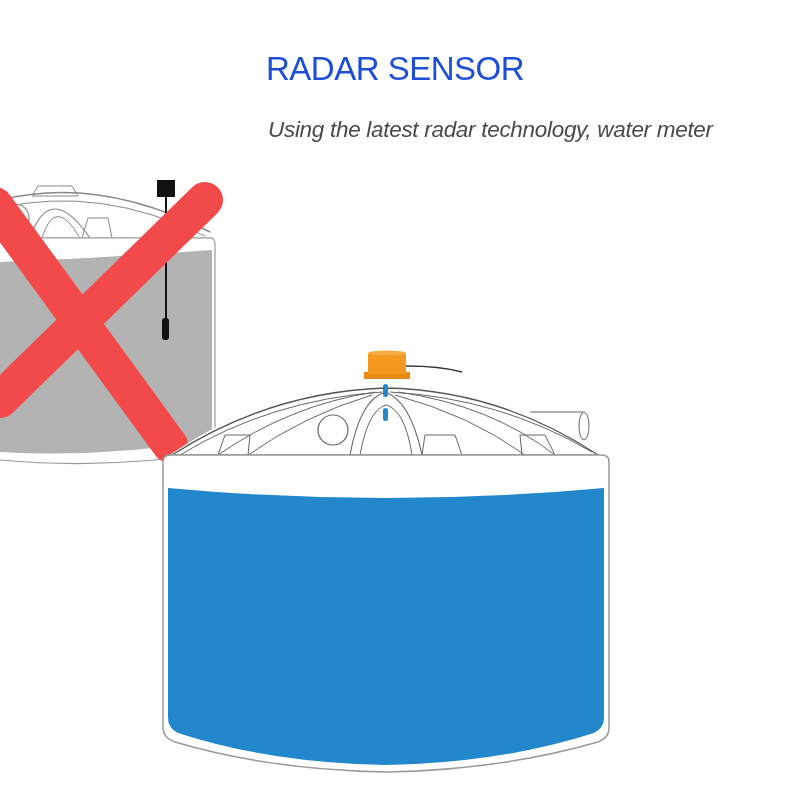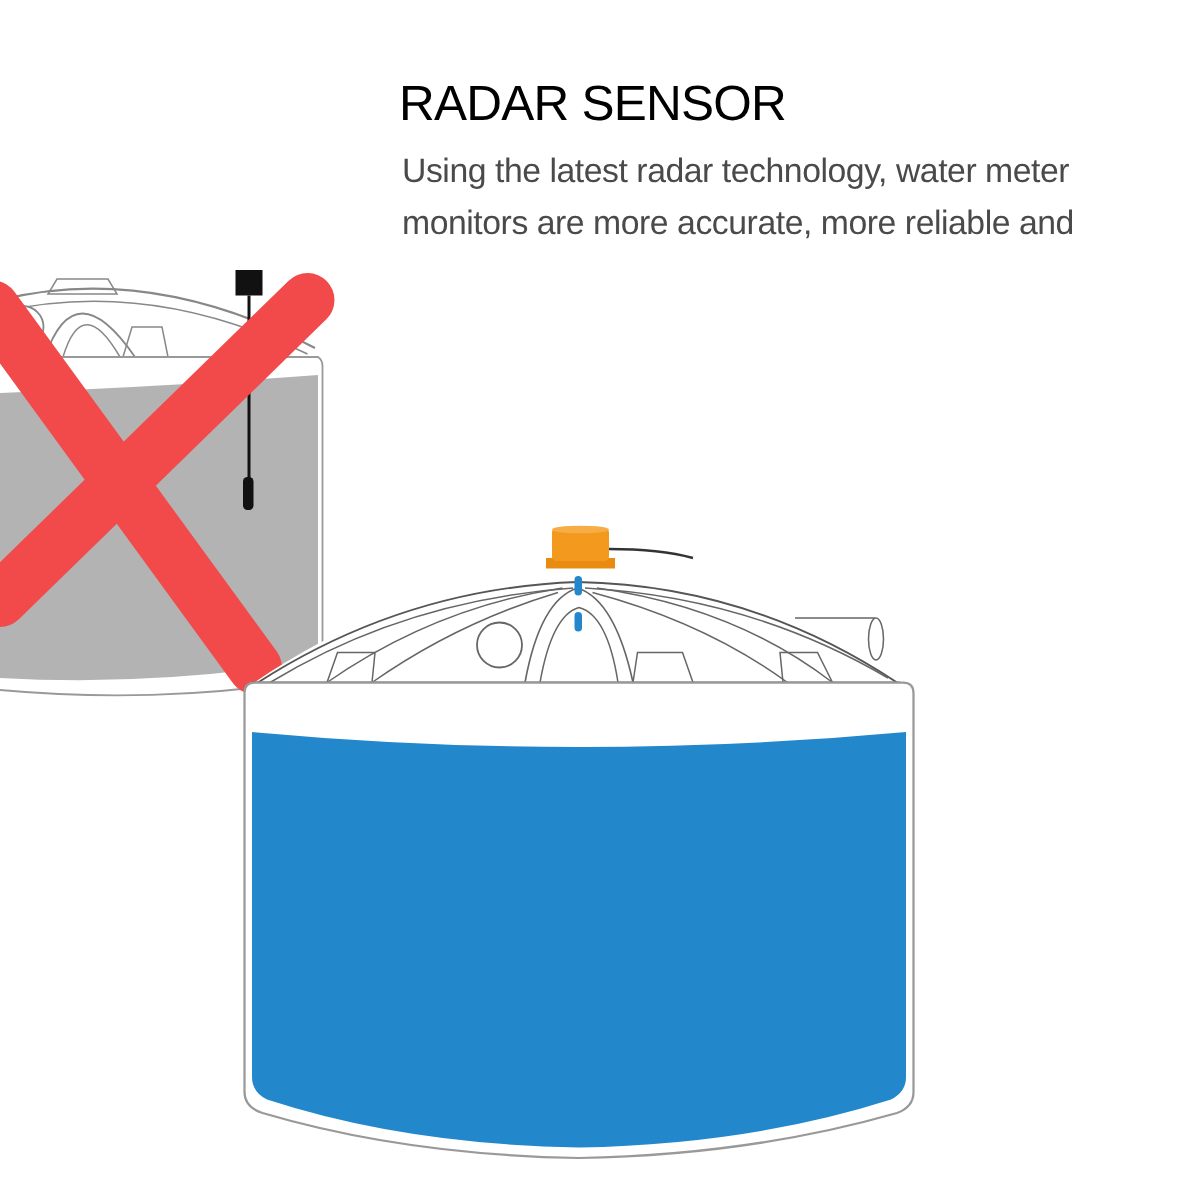--- a/index.html
+++ b/index.html
@@ -1,28 +1,27 @@
 <!DOCTYPE html>
 <html><head>
 <meta charset="utf-8">
 <style>
   html, body { margin:0; padding:0; background:#ffffff; }
   body { width:800px; height:800px; position:relative; overflow:hidden; font-family:"DejaVu Sans", sans-serif; }
-  .title { position:absolute; left:266px; top:50px; font-size:33px; color:#000000; letter-spacing:-0.5px; font-family:"Liberation Sans", sans-serif; margin:0; font-weight:normal; }
-  .desc { position:absolute; left:268px; top:96px; width:520px; font-size:22.5px; line-height:35px; color:#4a4a4a; font-family:"Liberation Sans", sans-serif; letter-spacing:-0.3px; }
+  .title { position:absolute; left:266px; top:50px; font-size:33px; color:#1d4ed8; letter-spacing:-0.5px; font-family:"Liberation Sans", sans-serif; margin:0; font-weight:normal; }
+  .desc { position:absolute; left:268px; top:112px; width:520px; font-size:22.5px; line-height:35px; color:#4a4a4a; font-family:"Liberation Sans", sans-serif; letter-spacing:-0.3px;font-style:italic; }
   .desc span { display:block; white-space:nowrap; }
   svg.art { position:absolute; left:0; top:0; }
 </style>
 </head>
 <body>
 
 <h1 class="title">RADAR SENSOR</h1>
 <div class="desc">
   <span>Using the latest radar technology, water meter</span>
-  <span>monitors are more accurate, more reliable and</span>
 </div>
 
 <svg class="art" width="800" height="800" viewBox="0 0 800 800">
 
   <g>
 
     <path d="M0,200 Q100,175 210,232" fill="none" stroke="#888" stroke-width="1.5"></path>
     <path d="M0,208 Q100,185 205,236" fill="none" stroke="#888" stroke-width="1"></path>
     <path d="M38,186 L72,186 L78,196 L32,196 Z" fill="none" stroke="#888" stroke-width="1"></path>
     <path d="M30,238 Q50,180 90,238" fill="none" stroke="#888" stroke-width="1.2"></path>

